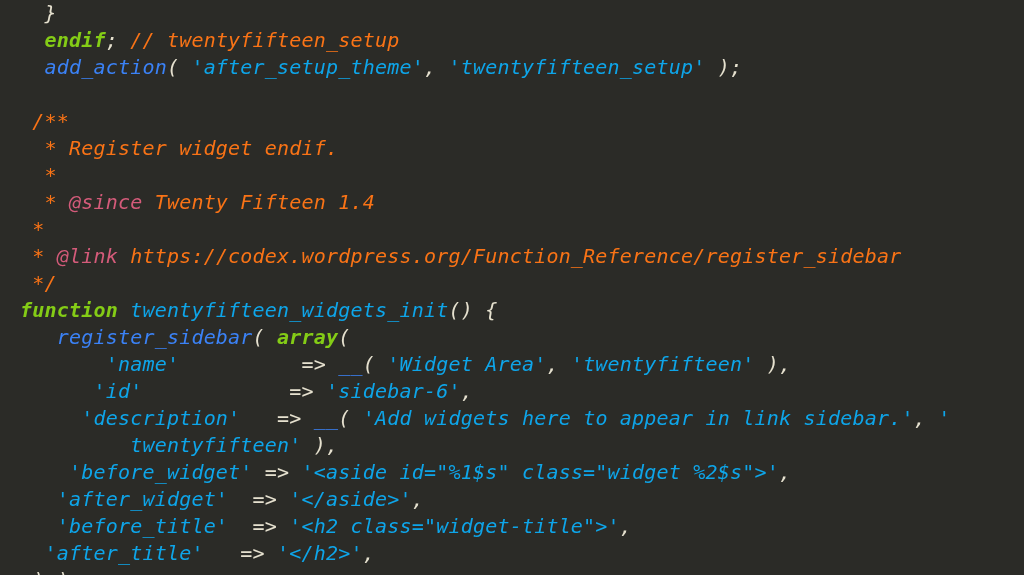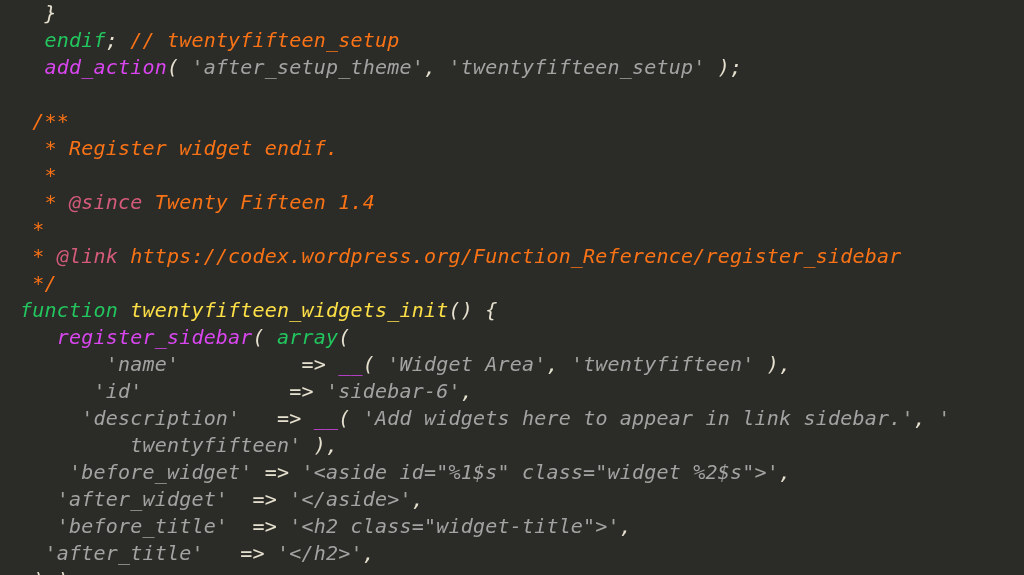--- a/index.html
+++ b/index.html
@@ -14,26 +14,26 @@
     margin: 0;
     padding: 0 10px 0 20px;
     font-family: "Consolas", "Menlo", "DejaVu Sans Mono", monospace;
     font-style: italic;
     font-size: 20px;
     line-height: 27px;
     color: #e6e1cf;
     white-space: pre-wrap;
     letter-spacing: 0.2px;
   }
-  .kw     { color: #22c55e; }   
-  .fn     { color: #fde047; }   
-  .call   { color: #d946ef; }   
+  .kw     { color: #84cc16; font-weight: bold; }   
+  .fn     { color: #0ea5e9; }   
+  .call   { color: #3b82f6; }   
   .com    { color: #f97316; }   
   .tag    { color: #d45b7a; text-align: center; }   
-  .str    { color: #a3a3a3; }   
+  .str    { color: #0ea5e9; }   
   .arrow  { color: #e6e1cf; }
   .punc   { color: #e6e1cf; }
 </style>
 </head>
 <body>
 
 <pre class="code"><span><span class="punc">  }</span></span>
 <span><span class="kw">  endif</span><span class="punc">;</span><span class="com"> // twentyfifteen_setup</span></span>
 <span><span class="call">  add_action</span><span class="punc">( </span><span class="str">'after_setup_theme'</span><span class="punc">, </span><span class="str">'twentyfifteen_setup'</span><span class="punc"> );</span></span>
 <span> </span>

